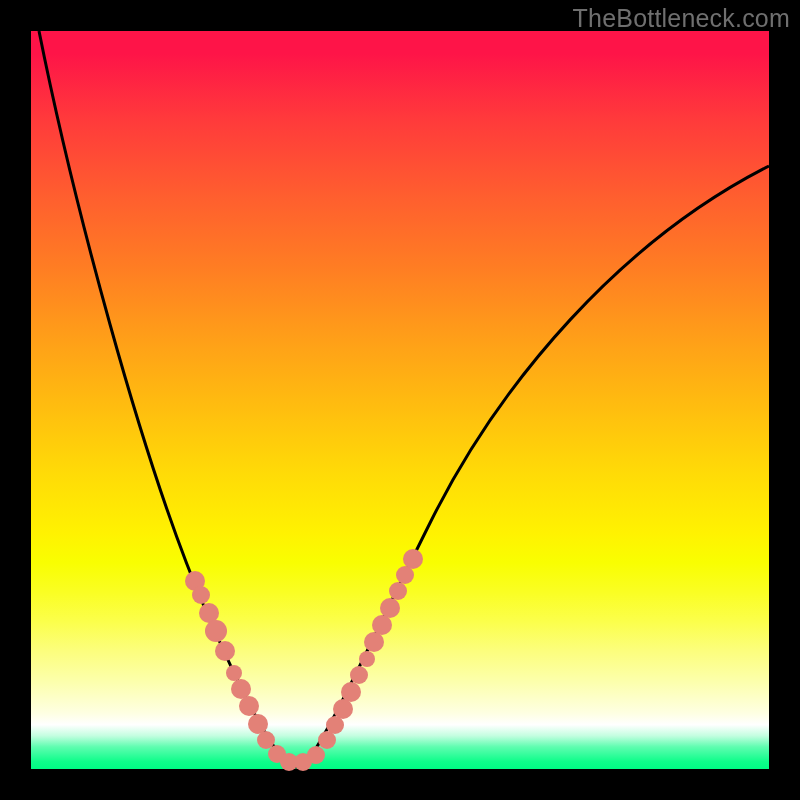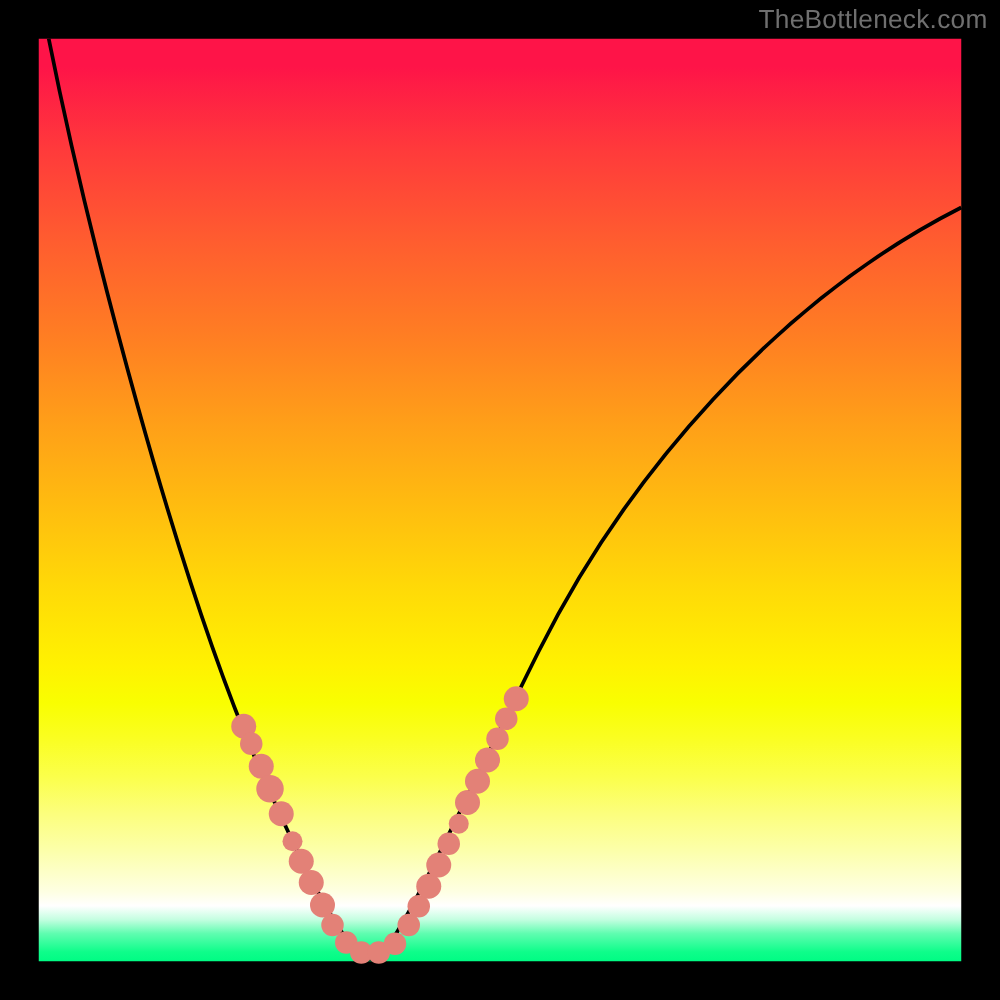--- a/index.html
+++ b/index.html
@@ -45,21 +45,21 @@
       #5ffdb0 97%,
       #0efd8a 99%,
       #00fc84 100%
     );
   }
   .watermark {
     position: absolute;
     top: 4px;
     right: 10px;
     color: #6f6f6f;
-    font-size: 21px;
+    font-size: 25px;
     font-weight: 400;
     letter-spacing: 0.2px;
     font-family: Arial, Helvetica, sans-serif;
   }
   svg.curve {
     position: absolute;
     left: 0; top: 0;
     width: 738px;
     height: 738px;
     overflow: visible;

